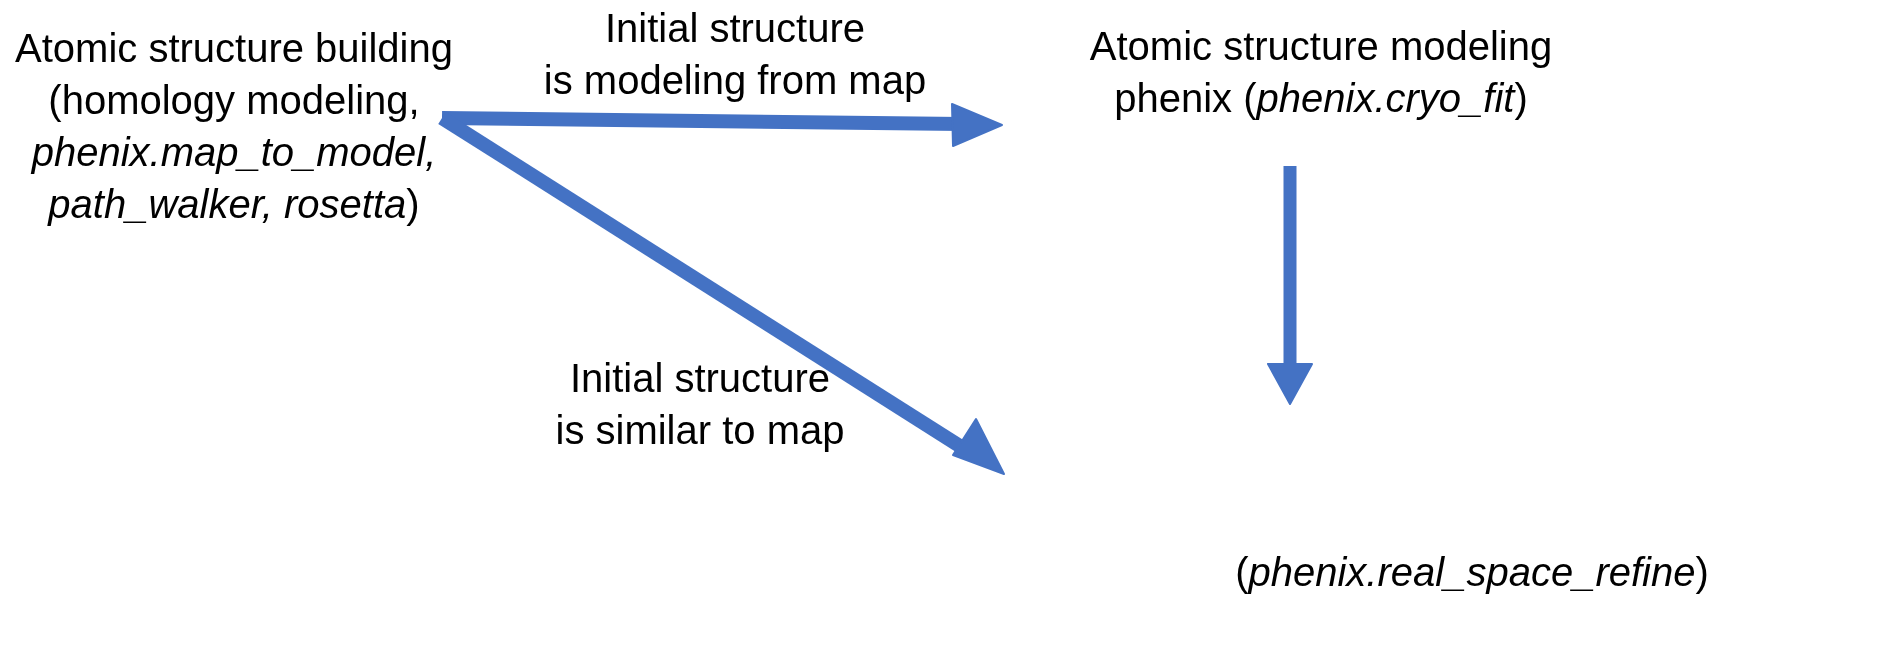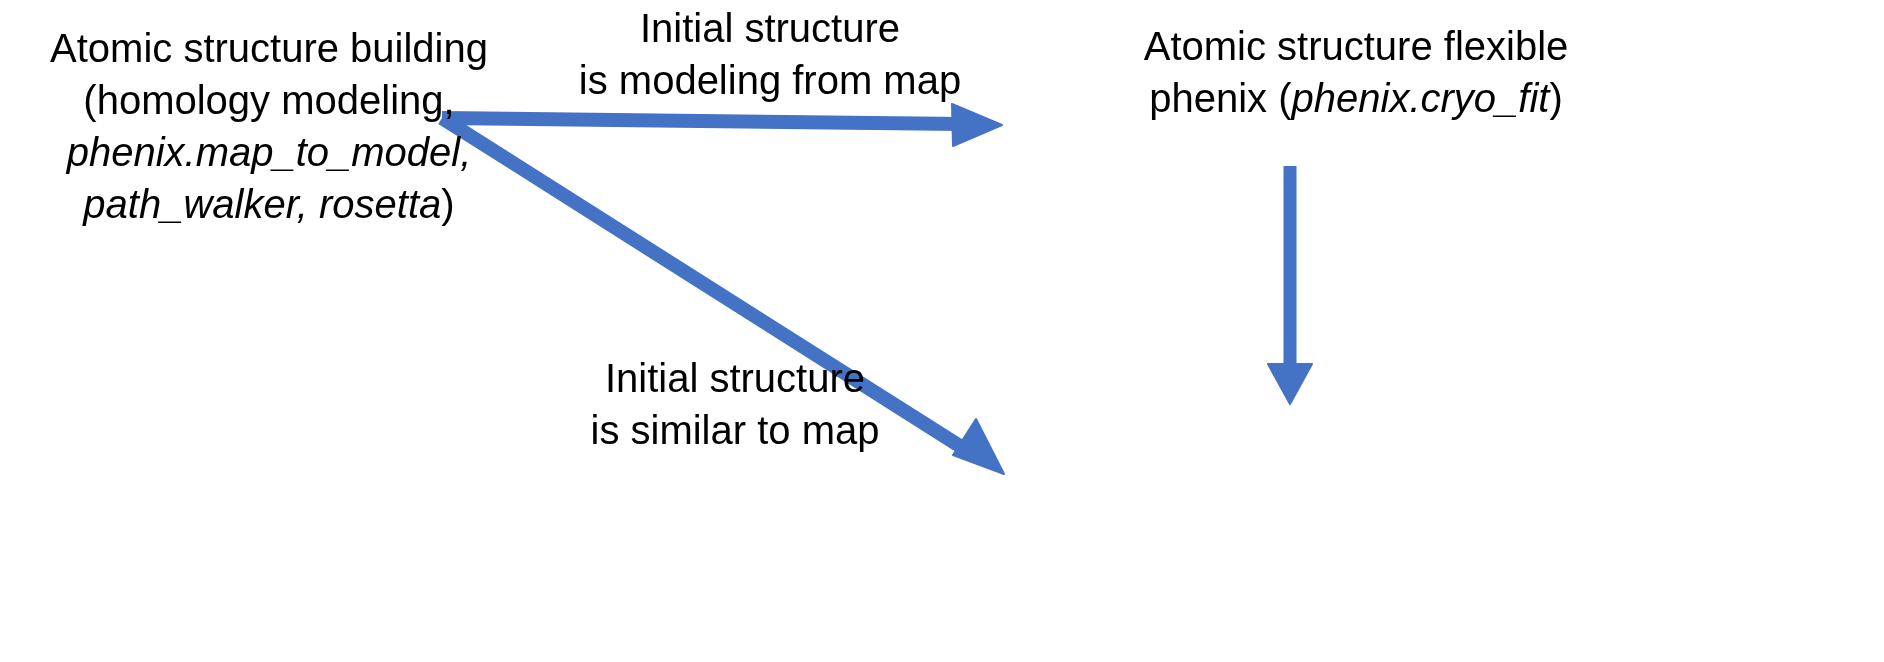--- a/index.html
+++ b/index.html
@@ -26,21 +26,20 @@
     width: 1884px;
     height: 662px;
     pointer-events: none;
   }
   .node {
     position: absolute;
     line-height: 1.30;
     font-size: 40px;
     color: #000000;
     white-space: nowrap;
-    margin-left: 35px;
   }
   .node .ln {
     display: block;
   }
   .node.center .ln { text-align: center; }
   .node.left   .ln { text-align: center; }
   .it { font-style: italic; text-align: right; }
 
   
   #node-building {
@@ -103,20 +102,21 @@
     <span class="ln">Initial structure</span>
     <span class="ln">is modeling from map</span>
   </div>
 
   <div class="node left" id="label-similar">
     <span class="ln">Initial structure</span>
     <span class="ln">is similar to map</span>
   </div>
 
   <div class="node center" id="node-flexible-fitting">
-    <span class="ln">Atomic structure flexible</span>
+    <span class="ln">Atomic structure modeling</span>
     <span class="ln"><span>phenix (</span><span class="it">phenix.cryo_fit</span><span>)</span></span>
   </div>
 
   <div class="node center" id="node-refinement">
+    <span class="ln"><span>(</span><span class="it">phenix.real_space_refine</span><span>)</span></span>
   </div>
 
 </div>
 
 </body></html>

